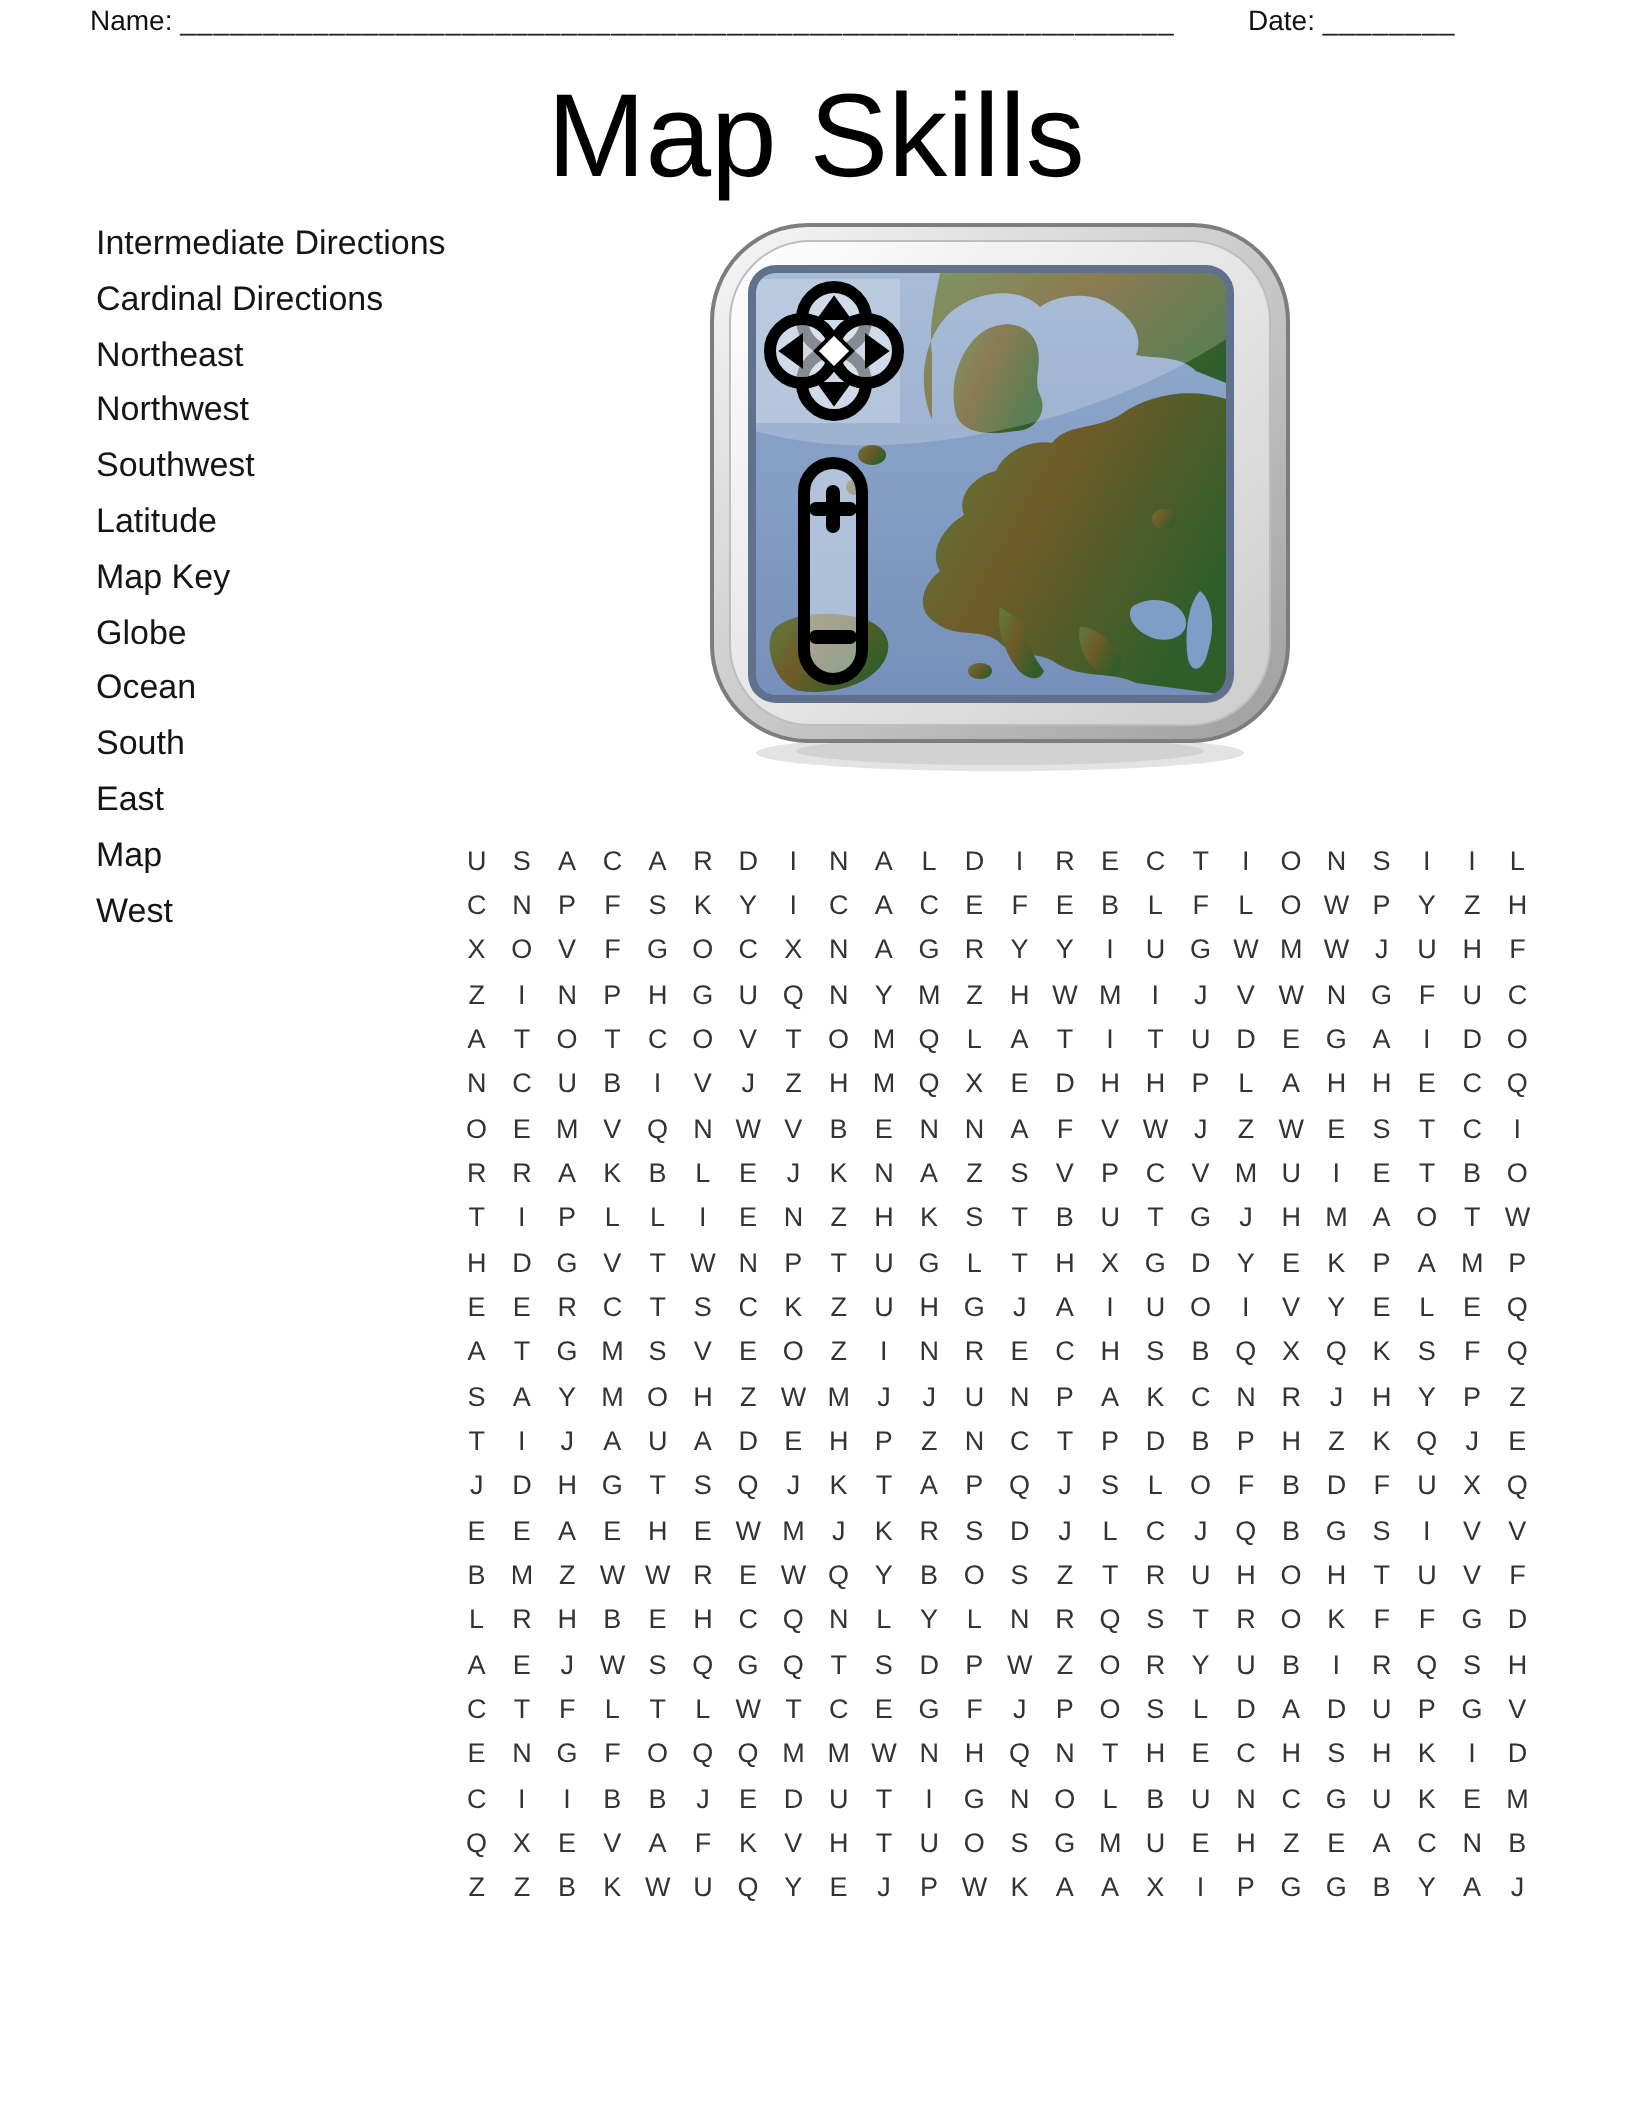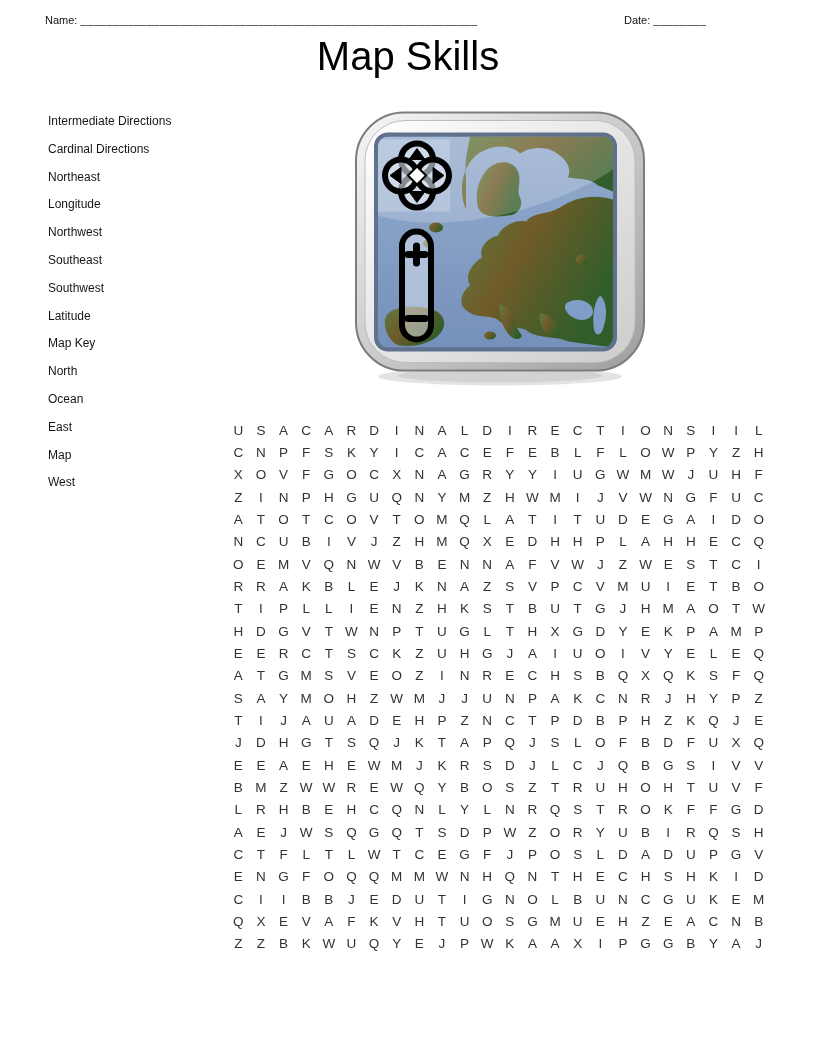--- a/index.html
+++ b/index.html
@@ -1,31 +1,31 @@
 <!DOCTYPE html>
 <html><head>
 <meta charset="utf-8">
 <style>
   html,body { margin:0; padding:0; background:#ffffff; }
   .page {
     position:relative; width:816px; height:1056px; background:#ffffff;
     font-family:"Liberation Sans", sans-serif; color:#1a1a1a; overflow:hidden;
   }
   
-  .hdr { position:absolute; top:14px; font-size:11px; color:#111; white-space:nowrap; }
+  .hdr { position:absolute; top:2px; font-size:14px; color:#111; white-space:nowrap; }
   .hdr-name { left:45px; }
   .hdr-date { left:624px; }
   .blank { color:#222; letter-spacing:0.5px; }
   
   .title {
     position:absolute; top:34px; left:0; width:100%; text-align:center;
-    font-size:40px; font-weight:400; color:#000;
+    font-size:59px; font-weight:400; color:#000;
   }
   
-  .word-list { position:absolute; left:48px; top:108px; font-size:12px; color:#151515; }
+  .word-list { position:absolute; left:48px; top:108px; font-size:17px; color:#151515; }
   .word-item { height:27.8px; line-height:27.8px; white-space:nowrap; }
   
   .map-art { position:absolute; left:350px; top:106px; width:300px; height:288px; }
   
   .grid {
     position:absolute; left:227px; top:419px; width:543px; height:536px;
     display:grid; grid-template-rows:repeat(24, 1fr);
     font-size:13.5px; color:#333; font-weight:400;
   }
   .grid-cell { display:flex; align-items:center; justify-content:center; }
@@ -43,28 +43,27 @@
     <span>Date:</span>
     <span class="blank">________</span>
   </div>
 
   <div class="title">Map Skills</div>
 
   <div class="word-list">
       <div class="word-item">Intermediate Directions</div>
       <div class="word-item">Cardinal Directions</div>
       <div class="word-item">Northeast</div>
-      <div class="word-item">Longitude</div>
       <div class="word-item">Northwest</div>
-      <div class="word-item">Southeast</div>
       <div class="word-item">Southwest</div>
       <div class="word-item">Latitude</div>
       <div class="word-item">Map Key</div>
-      <div class="word-item">North</div>
+      <div class="word-item">Globe</div>
       <div class="word-item">Ocean</div>
+      <div class="word-item">South</div>
       <div class="word-item">East</div>
       <div class="word-item">Map</div>
       <div class="word-item">West</div>
     </div>
 
   <svg class="map-art" viewBox="0 0 300 285" xmlns="http://www.w3.org/2000/svg">
     <defs>
       <linearGradient id="frameGrad" x1="0" y1="0" x2="1" y2="1">
         <stop offset="0" stop-color="#f7f7f7"></stop>
           <stop offset="1" stop-color="#9e9e9e"></stop>

